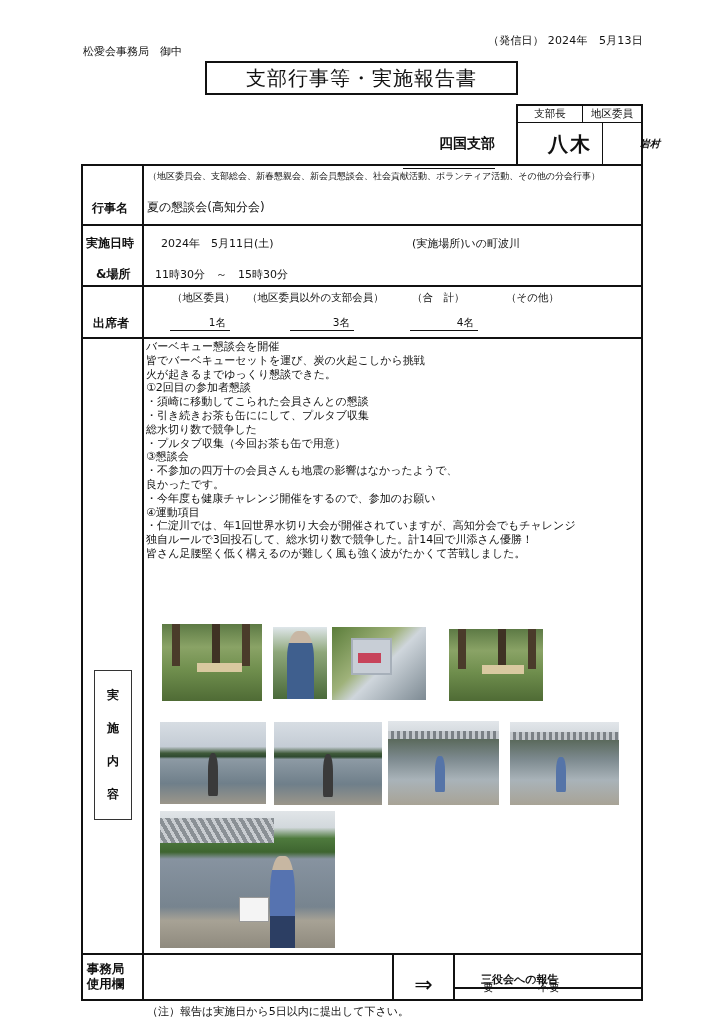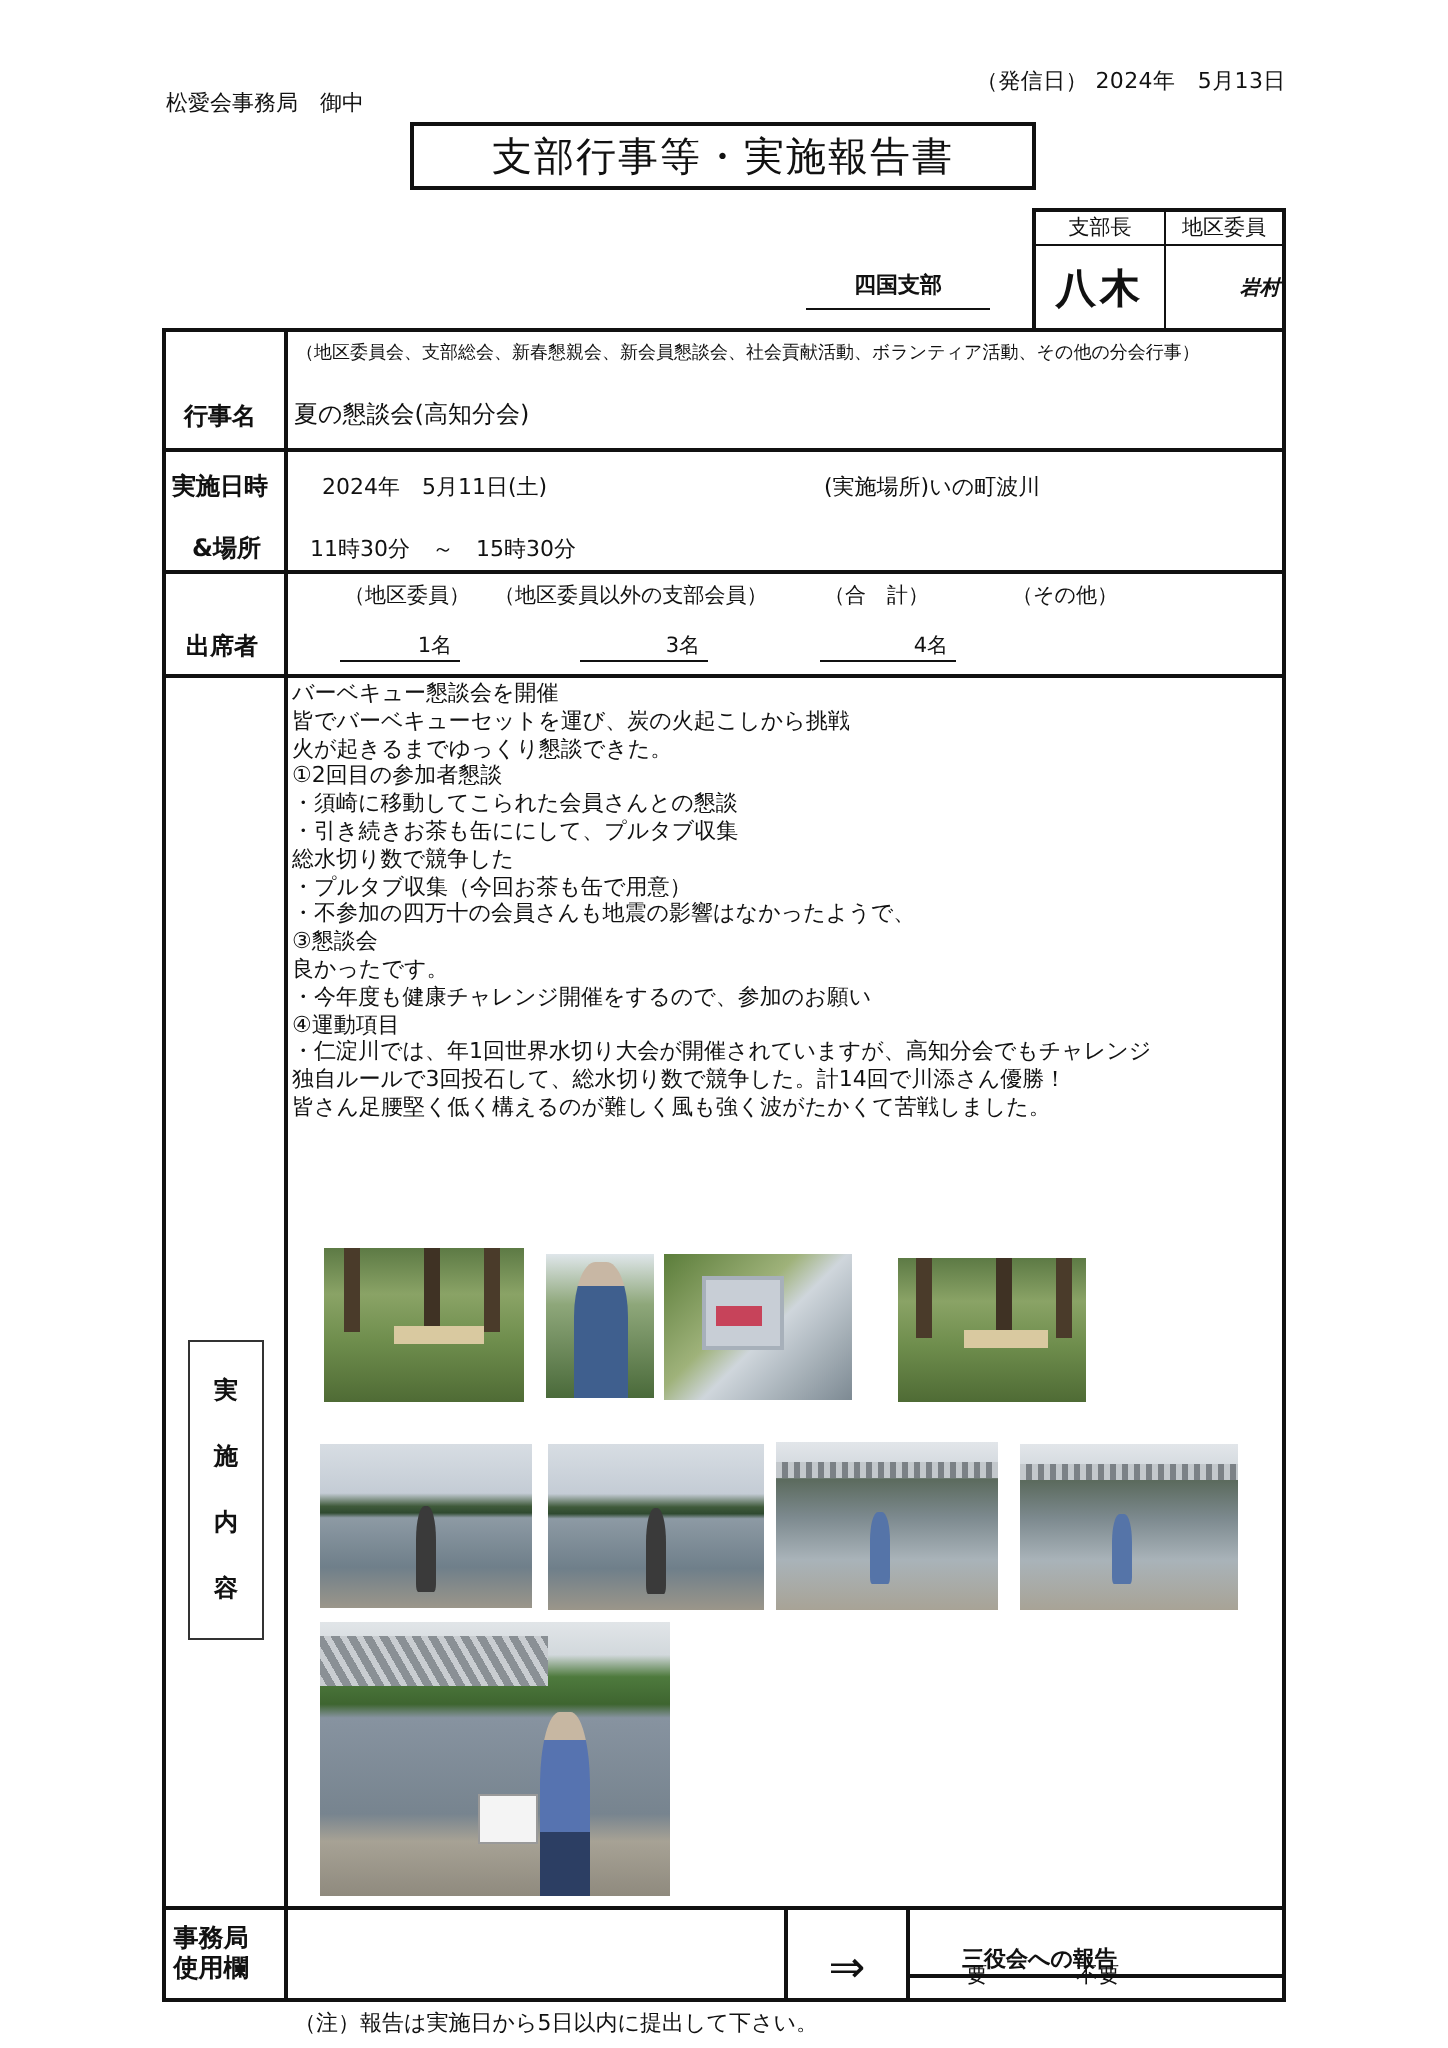--- a/index.html
+++ b/index.html
@@ -2,26 +2,26 @@
 <html><head>
 <meta charset="utf-8">
 <style>
   * { box-sizing: border-box; margin: 0; padding: 0; }
   html, body { width: 724px; height: 1024px; background: #ffffff; overflow: hidden; }
   body { position: relative; font-family: "DejaVu Sans", "Liberation Sans", sans-serif; color: #111; }
   .abs { position: absolute; }
   .issue-date { left: 488px; top: 20px; font-size: 11px; letter-spacing: 0.2px; margin-top: 13px; }
   .addressee { left: 83px; top: 44px; font-size: 11px; }
   .title-box { left: 205px; top: 61px; width: 313px; height: 34px; border: 2px solid #111; display: flex; align-items: center; justify-content: center; font-size: 20px; letter-spacing: 1px; }
-  .branch-name { left: 403px; top: 135px; width: 92px; font-size: 11px; font-weight: bold; text-align: center; border-bottom: 1.5px solid #111; padding-bottom: 4px; }
+  .branch-name { left: 403px; top: 135px; width: 92px; font-size: 14px; font-weight: bold; text-align: right; border-bottom: 1.5px solid #111; padding-bottom: 15px; }
   .approval { left: 516px; top: 104px; width: 127px; height: 61px; border: 2px solid #111; border-bottom: none; }
   .approval .hdr { position: absolute; top: 0; height: 17px; font-size: 10.5px; display: flex; align-items: center; justify-content: center; border-bottom: 1.5px solid #111; }
   .approval .c1 { left: 0; width: 65px; border-right: 1.5px solid #111; }
   .approval .c2 { left: 65px; width: 58px; }
-  .approval .sig { position: absolute; top: 17px; height: 42px; display: flex; align-items: center; justify-content: center; }
+  .approval .sig { position: absolute; top: 17px; height: 42px; display: flex; align-items: center; justify-content: center; margin-left: 20px; }
   .approval .sig1 { left: 0; width: 65px; border-right: 1.5px solid #111; font-size: 20px; font-weight: bold; font-family: "DejaVu Serif", serif; letter-spacing: 2px; }
   .approval .sig2 { left: 83px; width: 58px; font-size: 10px; font-weight: bold; font-family: "DejaVu Serif", serif; font-style: italic; text-align: right; }
 
   .form { left: 81px; top: 164px; width: 562px; height: 837px; border: 2px solid #111; }
   .row { position: absolute; left: 0; width: 558px; border-bottom: 2px solid #111; }
   .row .label { position: absolute; left: 0; top: 0; bottom: 0; width: 61px; border-right: 2px solid #111; font-size: 12px; font-weight: bold; }
   .row .body { position: absolute; left: 61px; top: 0; right: 0; bottom: 0; }
   .r-event { top: 0; height: 60px; }
   .r-date { top: 60px; height: 61px; }
   .r-att { top: 121px; height: 52px; }
@@ -141,22 +141,22 @@
     <div class="body">
       <div class="content-text">
         <div>バーベキュー懇談会を開催</div>
         <div>皆でバーベキューセットを運び、炭の火起こしから挑戦</div>
         <div>火が起きるまでゆっくり懇談できた。</div>
         <div>①2回目の参加者懇談</div>
         <div>・須崎に移動してこられた会員さんとの懇談</div>
         <div>・引き続きお茶も缶ににして、プルタブ収集</div>
         <div>総水切り数で競争した</div>
         <div>・プルタブ収集（今回お茶も缶で用意）</div>
+        <div>③懇談会</div>
         <div>・不参加の四万十の会員さんも地震の影響はなかったようで、</div>
-        <div>③懇談会</div>
         <div>良かったです。</div>
         <div>・今年度も健康チャレンジ開催をするので、参加のお願い</div>
         <div>④運動項目</div>
         <div>・仁淀川では、年1回世界水切り大会が開催されていますが、高知分会でもチャレンジ</div>
         <div>独自ルールで3回投石して、総水切り数で競争した。計14回で川添さん優勝！</div>
         <div>皆さん足腰堅く低く構えるのが難しく風も強く波がたかくて苦戦しました。</div>
       </div>
 
       <div class="photo picnic" style="left:18px;top:285px;width:100px;height:77px"></div>
       <div class="photo person" style="left:129px;top:288px;width:54px;height:72px"></div>

